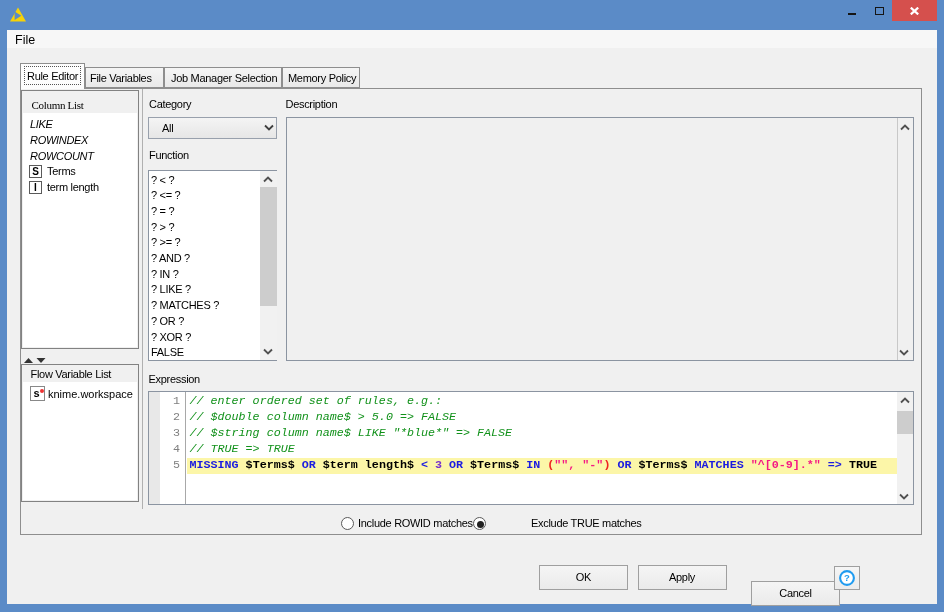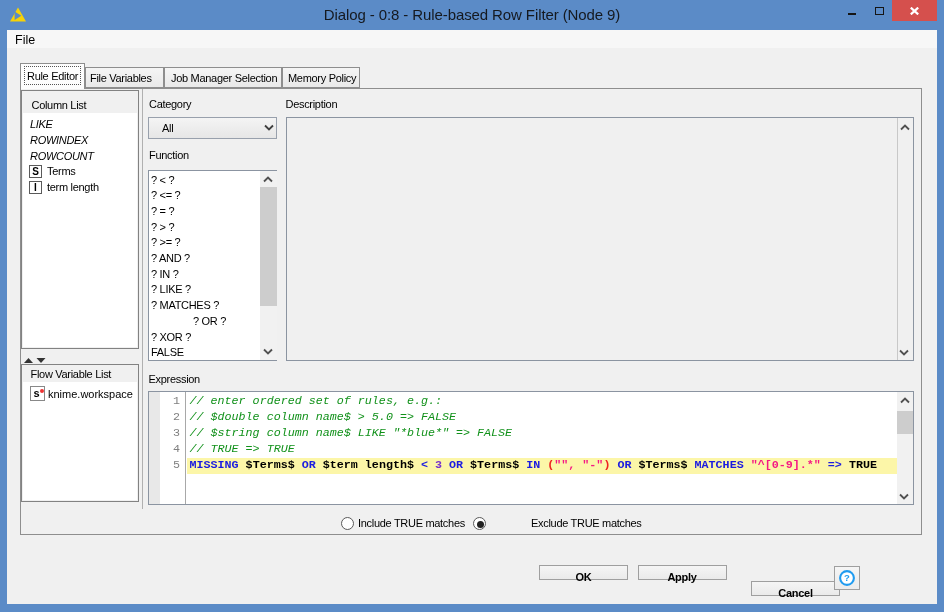--- a/index.html
+++ b/index.html
@@ -14,34 +14,33 @@
          font-size:15px;color:#15191f;line-height:30px;letter-spacing:-0.1px;}
   .tab{position:absolute;border:1px solid #8e8e8e;background:linear-gradient(#f5f5f5,#e9e9e9);}
   .tabpane{position:absolute;left:20px;top:88px;width:902px;height:447px;border:1px solid #8e8e8e;background:#f0f0f0;}
   .panelbox{position:absolute;border:1.5px solid #828282;background:#f0f0f0;}
   .whitebox{position:absolute;background:#fff;}
   .ital{font-style:italic;}
   .icon13{position:absolute;width:13px;height:13px;border:1px solid #5a5a5a;background:#fff;
           text-align:center;font-weight:bold;font-size:10px;line-height:12px;}
   .sb-track{position:absolute;background:#f1f1f1;}
   .sb-thumb{position:absolute;background:#cdcdcd;}
-  .btn{position:absolute;width:89px;height:15px;border:1px solid #9f9f9f;
-       background:linear-gradient(#f5f5f5,#eaeaea);text-align:center;line-height:23px;letter-spacing:-0.3px;font-weight:bold;}
+  .btn{position:absolute;width:89px;height:25px;border:1px solid #9f9f9f;
+       background:linear-gradient(#f5f5f5,#eaeaea);text-align:center;line-height:23px;letter-spacing:-0.3px;}
   .mono{font-family:"Liberation Mono",monospace;font-size:11.7px;white-space:pre;}
   .cmt{color:#11911a;font-style:italic;}
   .kw{color:#1b1be0;}
   .str{color:#f51884;}
   .num{color:#7733cc;}
   .par{color:#ee2222;}
 </style>
 </head>
 <body>
 <div id="win">
 
-  <div id="title">Dialog - 0:8 - Rule-based Row Filter (Node 9)</div>
   <svg class="abs" style="left:9.5px;top:7px" width="16" height="15" viewBox="0 0 16 15">
     <polygon points="8,0.4 16,14.5 0,14.5" fill="#f7d206"></polygon>
     <polygon points="4.6,4.6 11.3,8.8 4.6,13" fill="#5b8bc7"></polygon>
   </svg>
   <div class="abs" style="left:848px;top:12.5px;width:8px;height:2.5px;background:#151515;"></div>
   <div class="abs" style="left:874.5px;top:7px;width:9.5px;height:7.5px;border:1.8px solid #151515;"></div>
   <div class="abs" style="left:892px;top:0;width:45px;height:21px;background:#d5504d;"></div>
   <svg class="abs" style="left:910px;top:7px" width="9" height="8" viewBox="0 0 9 8">
     <path d="M0.8,0.6 L8.2,7.4 M8.2,0.6 L0.8,7.4" stroke="#fff" stroke-width="2.2"></path>
   </svg>
@@ -57,21 +56,21 @@
   <div class="tab" style="left:281.5px;top:67px;width:78.5px;height:21px;"></div>
   <div class="tab" style="left:20px;top:62.5px;width:65px;height:26.5px;background:#fdfdfd;border-bottom:none;"></div>
   <div class="abs" style="left:24px;top:66px;width:57px;height:19px;border:1px dotted #555;"></div>
   <div class="lbl" style="left:27px;top:69.5px;">Rule Editor</div>
   <div class="lbl" style="left:90px;top:71.5px;">File Variables</div>
   <div class="lbl" style="left:171px;top:71.5px;">Job Manager Selection</div>
   <div class="lbl" style="left:288px;top:71.5px;">Memory Policy</div>
 
   <div class="panelbox" style="left:21px;top:89.5px;width:118px;height:259.5px;"></div>
   <div class="whitebox" style="left:23px;top:113px;width:114px;height:234px;"></div>
-  <div class="lbl" style="left:31.5px;top:99px;">Column List</div>
+  <div class="lbl" style="left:31.5px;top:99px;font-family:Liberation Serif, serif;">Column List</div>
   <div class="lbl ital" style="left:30px;top:117.5px;">LIKE</div>
   <div class="lbl ital" style="left:30px;top:133.5px;text-align:center;">ROWINDEX</div>
   <div class="lbl ital" style="left:30px;top:149.5px;">ROWCOUNT</div>
   <div class="icon13" style="left:29px;top:164.5px;">S</div>
   <div class="lbl" style="left:47px;top:165px;">Terms</div>
   <div class="icon13" style="left:29px;top:180.5px;">I</div>
   <div class="lbl" style="left:47px;top:181px;">term length</div>
 
   <svg class="abs" style="left:24px;top:358px" width="22" height="5" viewBox="0 0 22 5">
     <polygon points="4.5,0 9,5 0,5" fill="#333"></polygon>
@@ -100,21 +99,21 @@
   <div class="whitebox" style="left:148px;top:170px;width:129px;height:190.5px;border:1px solid #8b94a1;"></div>
   <div class="lbl" style="left:151px;top:173.5px;">? &lt; ?</div>
   <div class="lbl" style="left:151px;top:189.2px;">? &lt;= ?</div>
   <div class="lbl" style="left:151px;top:204.9px;">? = ?</div>
   <div class="lbl" style="left:151px;top:220.6px;">? &gt; ?</div>
   <div class="lbl" style="left:151px;top:236.3px;">? &gt;= ?</div>
   <div class="lbl" style="left:151px;top:252.0px;">? AND ?</div>
   <div class="lbl" style="left:151px;top:267.7px;">? IN ?</div>
   <div class="lbl" style="left:151px;top:283.4px;">? LIKE ?</div>
   <div class="lbl" style="left:151px;top:299.1px;">? MATCHES ?</div>
-  <div class="lbl" style="left:151px;top:314.8px;margin-left:42px;">? OR ?</div>
+  <div class="lbl" style="left:151px;top:314.8px;">? OR ?</div>
   <div class="lbl" style="left:151px;top:330.5px;">? XOR ?</div>
   <div class="lbl" style="left:151px;top:346.2px;">FALSE</div>
 
   <div class="sb-track" style="left:259.5px;top:171px;width:17px;height:188.5px;"></div>
   <div class="sb-thumb" style="left:259.5px;top:187px;width:17px;height:119px;"></div>
   <svg class="abs" style="left:263px;top:176px" width="10" height="7" viewBox="0 0 10 7">
     <path d="M1,5.5 L5,1.5 L9,5.5" stroke="#505050" stroke-width="1.8" fill="none"></path>
   </svg>
   <svg class="abs" style="left:263px;top:348px" width="10" height="7" viewBox="0 0 10 7">
     <path d="M1,1.5 L5,5.5 L9,1.5" stroke="#505050" stroke-width="1.8" fill="none"></path>
@@ -141,21 +140,21 @@
   <div class="sb-track" style="left:896.5px;top:392px;width:16px;height:112px;"></div>
   <div class="sb-thumb" style="left:897px;top:411px;width:15.5px;height:23px;"></div>
   <svg class="abs" style="left:899.5px;top:396.5px" width="10" height="7" viewBox="0 0 10 7">
     <path d="M1,5.5 L5,1.5 L9,5.5" stroke="#505050" stroke-width="1.8" fill="none"></path>
   </svg>
   <svg class="abs" style="left:899px;top:493px" width="10" height="7" viewBox="0 0 10 7">
     <path d="M1,1.5 L5,5.5 L9,1.5" stroke="#505050" stroke-width="1.8" fill="none"></path>
   </svg>
 
   <div class="abs" style="left:341px;top:517px;width:13px;height:13px;border-radius:50%;border:1px solid #5a5a5a;background:#fff;"></div>
-  <div class="lbl" style="left:358px;top:517px;">Include TRUE matches</div>
+  <div class="lbl" style="left:358px;top:517px;">Include ROWID matches</div>
   <div class="abs" style="left:473px;top:517px;width:13px;height:13px;border-radius:50%;border:1px solid #5a5a5a;background:#fff;"></div>
   <div class="abs" style="left:477px;top:521px;width:7px;height:7px;border-radius:50%;background:#222;"></div>
   <div class="lbl" style="left:490px;top:517px;margin-left:41px;">Exclude TRUE matches</div>
 
   <div class="btn" style="left:539px;top:565px;">OK</div>
   <div class="btn" style="left:637.5px;top:565px;">Apply</div>
   <div class="btn" style="left:751px;top:565px;margin-top:16px;">Cancel</div>
   <div class="abs" style="left:833.5px;top:565.5px;width:26px;height:24px;border:1.5px solid #9f9f9f;background:linear-gradient(#f5f5f5,#ebebeb);"></div>
   <svg class="abs" style="left:837.5px;top:568.5px;" width="18" height="18" viewBox="0 0 18 18">
     <circle cx="9" cy="9" r="6.9" fill="#fff" stroke="#1f9bf0" stroke-width="2.1"></circle>

